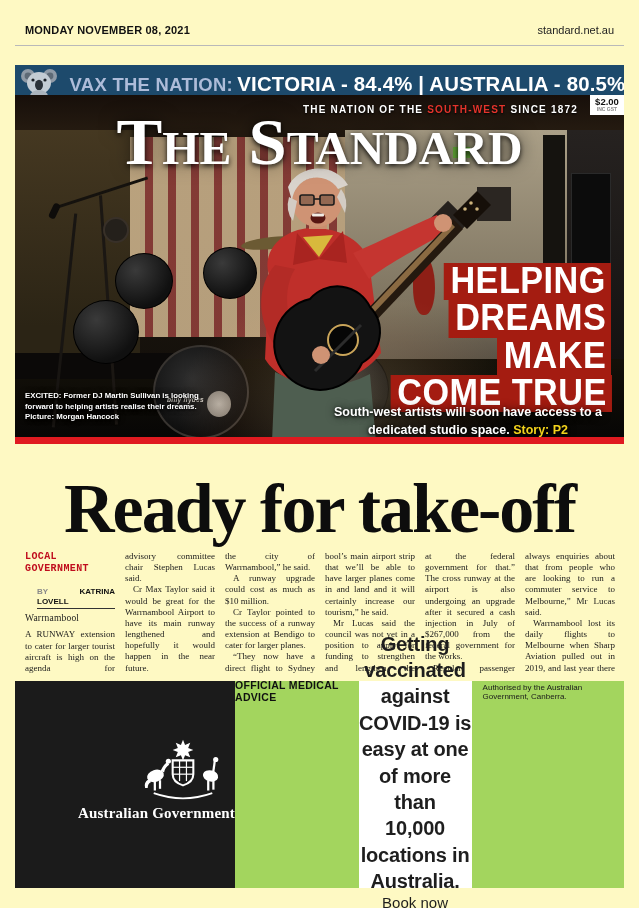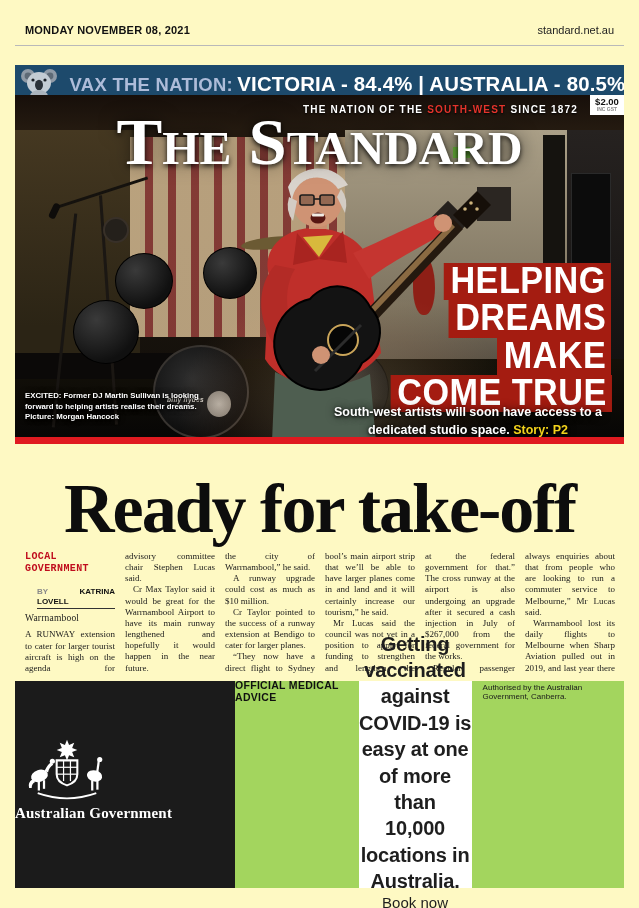--- a/index.html
+++ b/index.html
@@ -81,21 +81,21 @@
   .article { position:absolute; top:551px; left:25px; width:590px; height:124px; display:flex; gap:10px; overflow:hidden; }
   .article .col { flex:1 1 0; font-family:"Liberation Serif", serif; font-size:9px; line-height:1.24; color:#1a1a1a; text-align:justify; overflow:hidden; }
   .article .col p + p { text-indent:8px; }
   .sec-kicker { font-family:Liberation Mono, monospace; color:#c00d1d; font-weight:800; font-size:10px; letter-spacing:.4px; margin-bottom:11px; }
   .byline { font-family:"Liberation Sans", sans-serif; font-size:8px; font-weight:800; color:#111; padding-bottom:1px; border-bottom:1.5px solid #333; margin-bottom:4px;margin-left:12px; }
   .byline .by { color:#8a8a8a; }
   .location { font-size:9.5px; margin-bottom:5px; letter-spacing:.2px; }
 
   
   .ad { position:absolute; top:681px; left:15px; width:609px; height:207px; display:flex; }
-  .ad-left { width:220px; background:#1b1b1b; display:flex; flex-direction:column; align-items:flex-start; justify-content:flex-end; padding-bottom:66px; }
+  .ad-left { width:220px; background:#1b1b1b; display:flex; flex-direction:column; align-items:flex-end; justify-content:flex-end; padding-bottom:66px; }
   .ad-left .gov { color:#fff; font-family:"Liberation Serif", serif; font-weight:bold; font-size:15px; margin-top:5px; letter-spacing:.2px; }
   .ad-right { flex:1; background:#a3d55e; display:flex; flex-direction:row; }
   .ad-advice { height:20px; display:flex; align-items:center; justify-content:center; font-size:10.5px; font-weight:800; color:#101010; letter-spacing:.3px; }
   .ad-white { flex:1; background:#fff; margin:0 11px; display:flex; flex-direction:column; align-items:flex-end; justify-content:center; text-align:center; padding-bottom:10px; }
   .ad-main { font-size:20px; font-weight:600; color:#1e1e1e; line-height:1.32; letter-spacing:-.2px; }
   .ad-main .strong { font-weight:800; }
   .ad-book { font-size:15px; color:#1e1e1e; }
   .ad-book .strong { font-weight:800; }
   .ad-auth { height:21px; display:flex; align-items:center; justify-content:center; font-size:8px; color:#1a1a1a; }
 </style>

